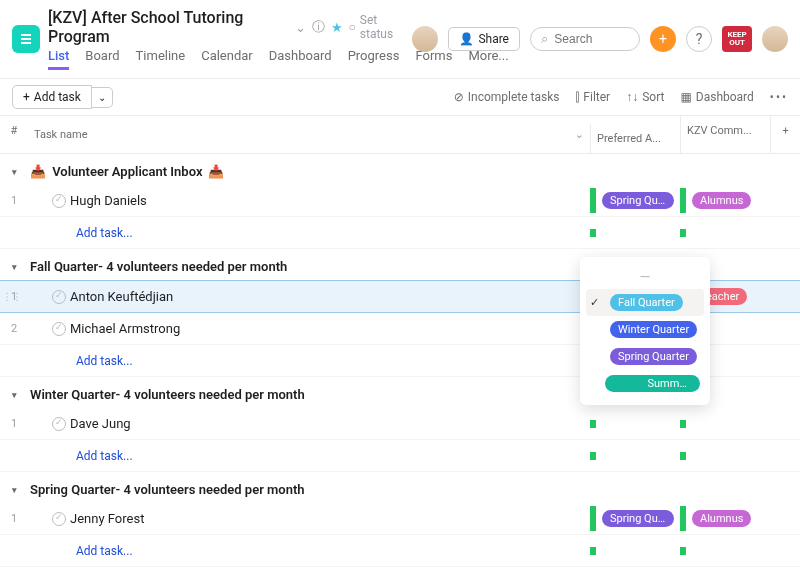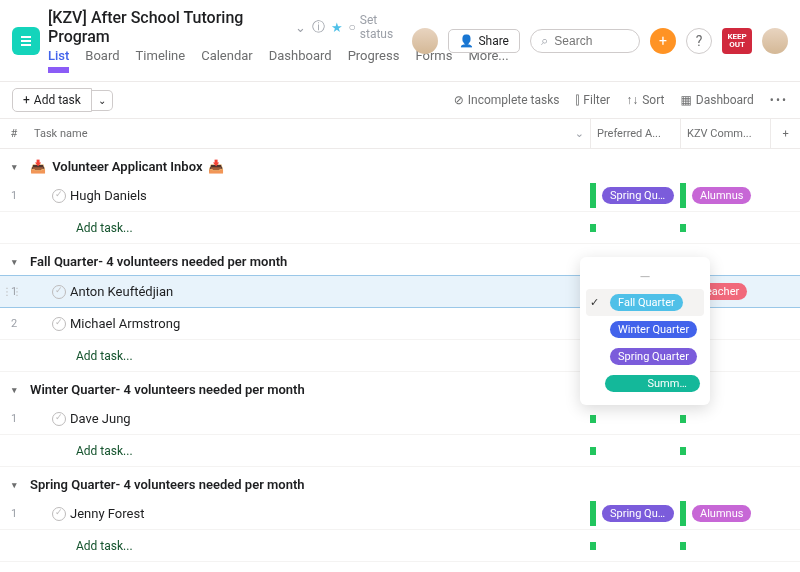--- a/index.html
+++ b/index.html
@@ -7,54 +7,54 @@
 .header { display: flex; align-items: center; padding: 8px 12px; gap: 8px; border-bottom: 1px solid #edeae9; }
 .logo { width: 28px; height: 28px; background: #14d4bb; border-radius: 6px; display:flex; align-items:center; justify-content:center; }
 .logo svg { width: 16px; height: 16px; color: #fff; }
 .title-block { display:flex; flex-direction:column; flex:1; min-width:0;}
 .title-row { display:flex; align-items:center; gap:6px; }
 .title { font-size: 16px; font-weight: 500; }
 .title-icons { display:flex; align-items:center; gap:6px; color:#9ca0a8;}
 .set-status { color:#9ca0a8; font-size:12px; display:flex; align-items:center; gap:4px;}
 .tabs { display:flex; gap:16px; font-size:13px; color:#6d6e6f; margin-top:2px;}
 .tab { padding-bottom:4px; cursor:pointer;}
-.tab.active { color:#4263eb; border-bottom:6px solid #8b5cf6; font-weight:500;}
+.tab.active { color:#4263eb; border-bottom:3px solid #8b5cf6; font-weight:500;}
 .header-right { display:flex; align-items:center; gap:10px;}
 .avatar { width:26px; height:26px; border-radius:50%; background:#ddd; display:inline-block;}
 .share-btn { display:flex; align-items:center; gap:4px; border:1px solid #cfcbcb; border-radius:5px; padding:4px 10px; font-size:12px; cursor:pointer; background:#fff;}
 .search { display:flex; align-items:center; border:1px solid #cfcbcb; border-radius:14px; padding:3px 10px; gap:6px; color:#9ca0a8; min-width:110px;}
 .search input{ border:none; outline:none; font-size:12px; width:70px; color:#333;}
 .circle-btn { width:26px; height:26px; border-radius:50%; display:flex; align-items:center; justify-content:center; font-size:14px; cursor:pointer;}
 .plus-btn { background:#ff9324; color:#fff;}
 .help-btn { border:1px solid #cfcbcb; color:#6d6e6f;}
 .keepout { background:#d1293d; color:#fff; font-size:8px; font-weight:700; width:30px; height:26px; border-radius:4px; display:flex; align-items:center; justify-content:center; text-align:center; line-height:1;}
 .toolbar { display:flex; align-items:center; padding:6px 12px; border-bottom:1px solid #edeae9;}
 .add-task { display:flex; align-items:center;}
 .btn-add { border:1px solid #cfcbcb; border-radius:5px 0 0 5px; padding:4px 10px; font-size:12px; display:flex; align-items:center; gap:4px; cursor:pointer; background:#fff;}
 .btn-dd { border:1px solid #cfcbcb; border-left:none; border-radius:0 5px 5px 0; padding:4px 6px; font-size:10px; cursor:pointer; background:#fff;}
 .toolbar-right { margin-left:auto; display:flex; align-items:center; gap:16px; color:#6d6e6f; font-size:12px;}
 .tr-item { display:flex; align-items:center; gap:4px; cursor:pointer;}
 .dots{letter-spacing:2px;}
 .col-headers { display:flex; border-bottom:1px solid #edeae9; color:#6d6e6f; font-size:11px;}
 .col-num { width:28px; padding:8px 4px; text-align:center;}
 .col-task { flex:1; padding:8px 6px; display:flex; align-items:center; justify-content:space-between;}
-.col-pref { width:90px; padding:8px 6px; border-left:1px solid #edeae9;}
+.col-pref { width:90px; padding:8px 6px; border-left:1px solid #edeae9;margin-top:8px;}
 .col-comm { width:90px; padding:8px 6px; border-left:1px solid #edeae9;}
 .col-add { width:30px; padding:8px 6px; border-left:1px solid #edeae9; text-align:center;}
 .list { overflow-y:auto; height:calc(572px - 110px);}
 .section-head { display:flex; align-items:center; gap:6px; padding:10px 12px 6px 12px; font-weight:600; font-size:13px;}
 .caret { font-size:9px; color:#6d6e6f; cursor:pointer; width:12px;}
 .row { display:flex; align-items:center; border-bottom:1px solid #f4f3f2; min-height:32px;}
 .row.selected { background:#e8f3fb; border-top:1px solid #9ac7e8; border-bottom:1px solid #9ac7e8;}
 .row .col-num { font-size:11px; color:#9ca0a8;}
 .task-cell { flex:1; display:flex; align-items:center; gap:4px; padding:6px 6px 6px 24px;}
 .check { width:14px; height:14px; border:1.5px solid #bdbbbb; border-radius:50%; flex-shrink:0; position:relative;}
 .check::after{content:"✓"; position:absolute; font-size:9px; color:#bdbbbb; left:2px; top:-1px;}
 .task-name { font-size:13px;}
-.add-placeholder { color:#14532d; font-size:12px; padding-left:24px;}
+.add-placeholder { color:#1d4ed8; font-size:12px; padding-left:24px;}
 .pill { display:inline-block; border-radius:10px; padding:2px 8px; font-size:11px; color:#fff; white-space:nowrap; overflow:hidden; max-width:78px; text-overflow:ellipsis;}
 .pill-cell { width:90px; padding:4px 6px; border-left:6px solid #22c55e; display:flex; align-items:center;}
 .col-add-cell { width:30px; border-left:1px solid #f4f3f2;}
 .dropdown-field { display:flex; align-items:center; gap:4px; border:1px solid #cfcbcb; border-radius:4px; padding:2px 4px; background:#fff; cursor:pointer;}
 .dropdown-field .pill{ max-width:64px;}
 .dropdown { position:absolute; left:580px; top:257px; width:130px; background:#fff; border-radius:6px; box-shadow:0 4px 16px rgba(0,0,0,0.15); padding:8px 6px; z-index:50;}
 .dropdown-placeholder{ text-align:center; color:#bbb; font-size:14px; padding:4px;}
 .dd-item { display:flex; align-items:center; gap:6px; padding:5px 4px; cursor:pointer; border-radius:4px;}
 .dd-item.sel { background:#f4f3f2;}
 .dd-check{ width:14px; font-size:11px; color:#333;}

